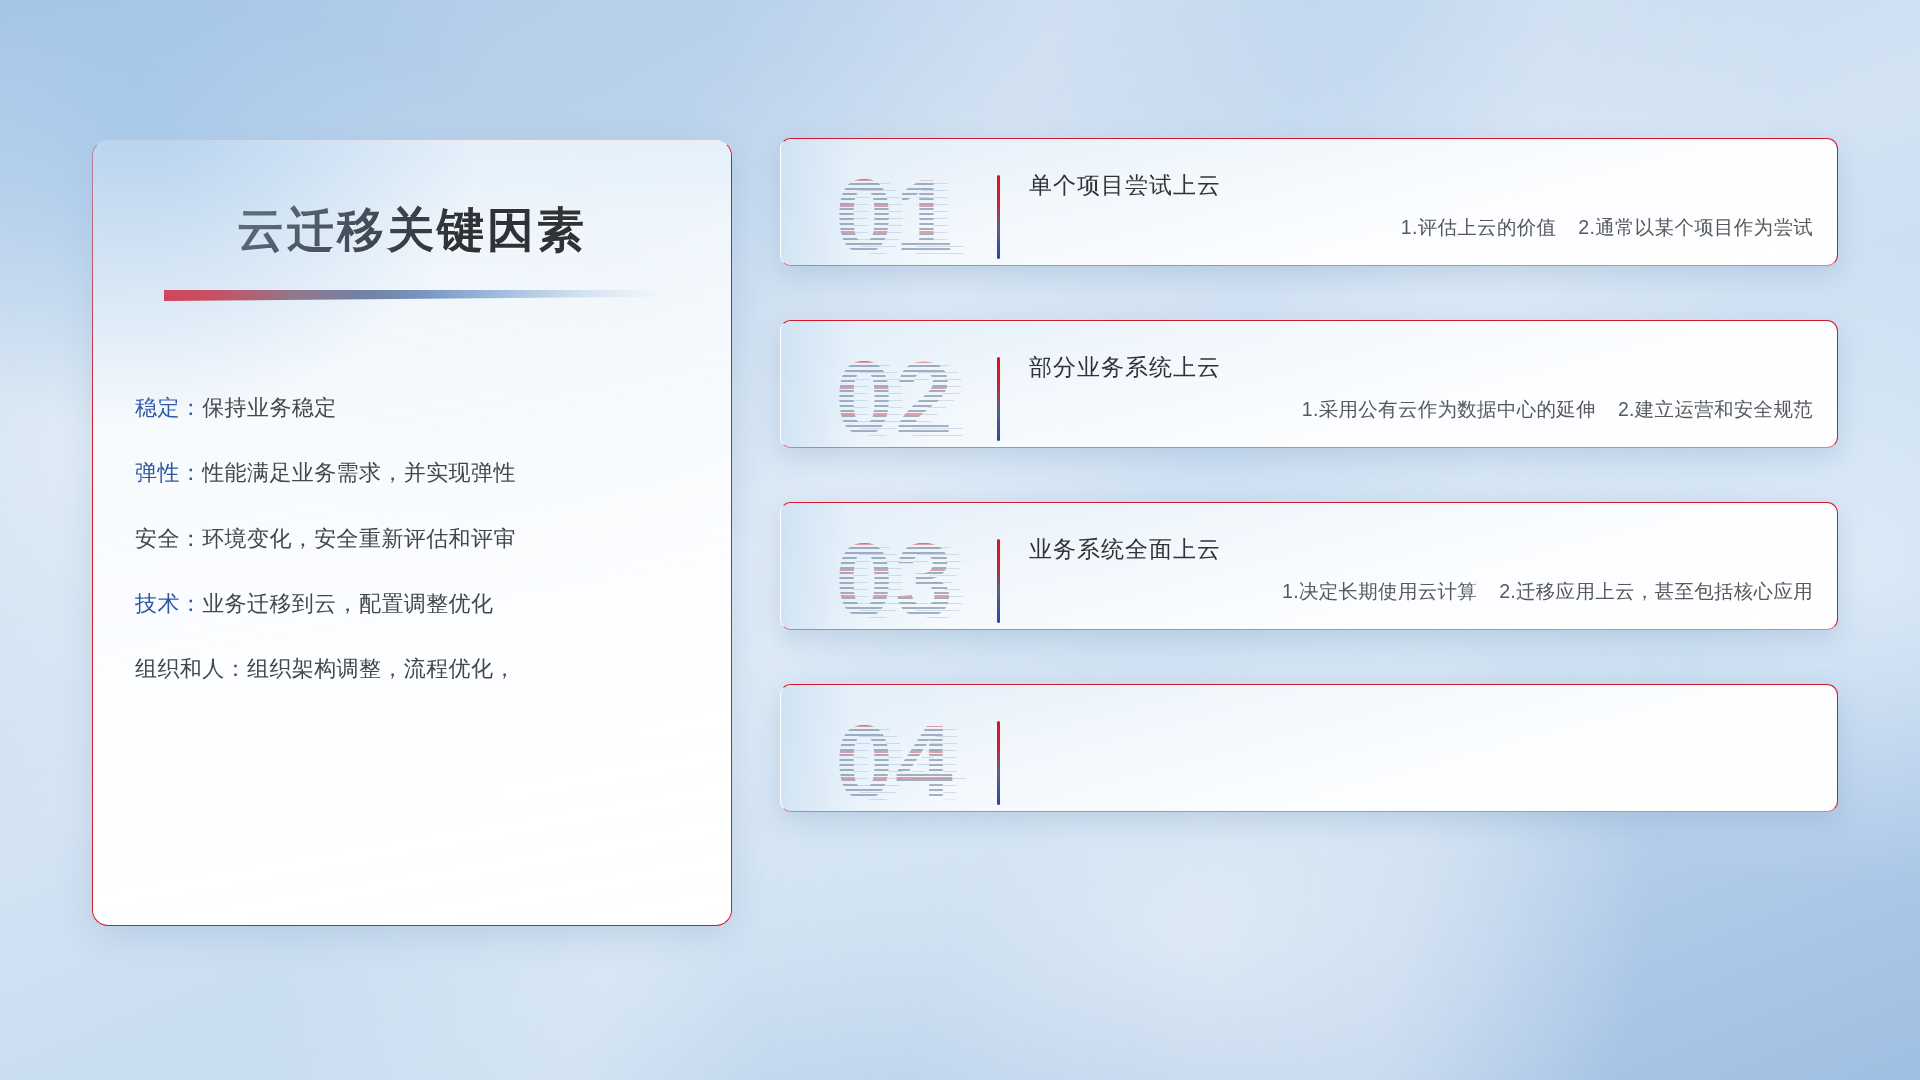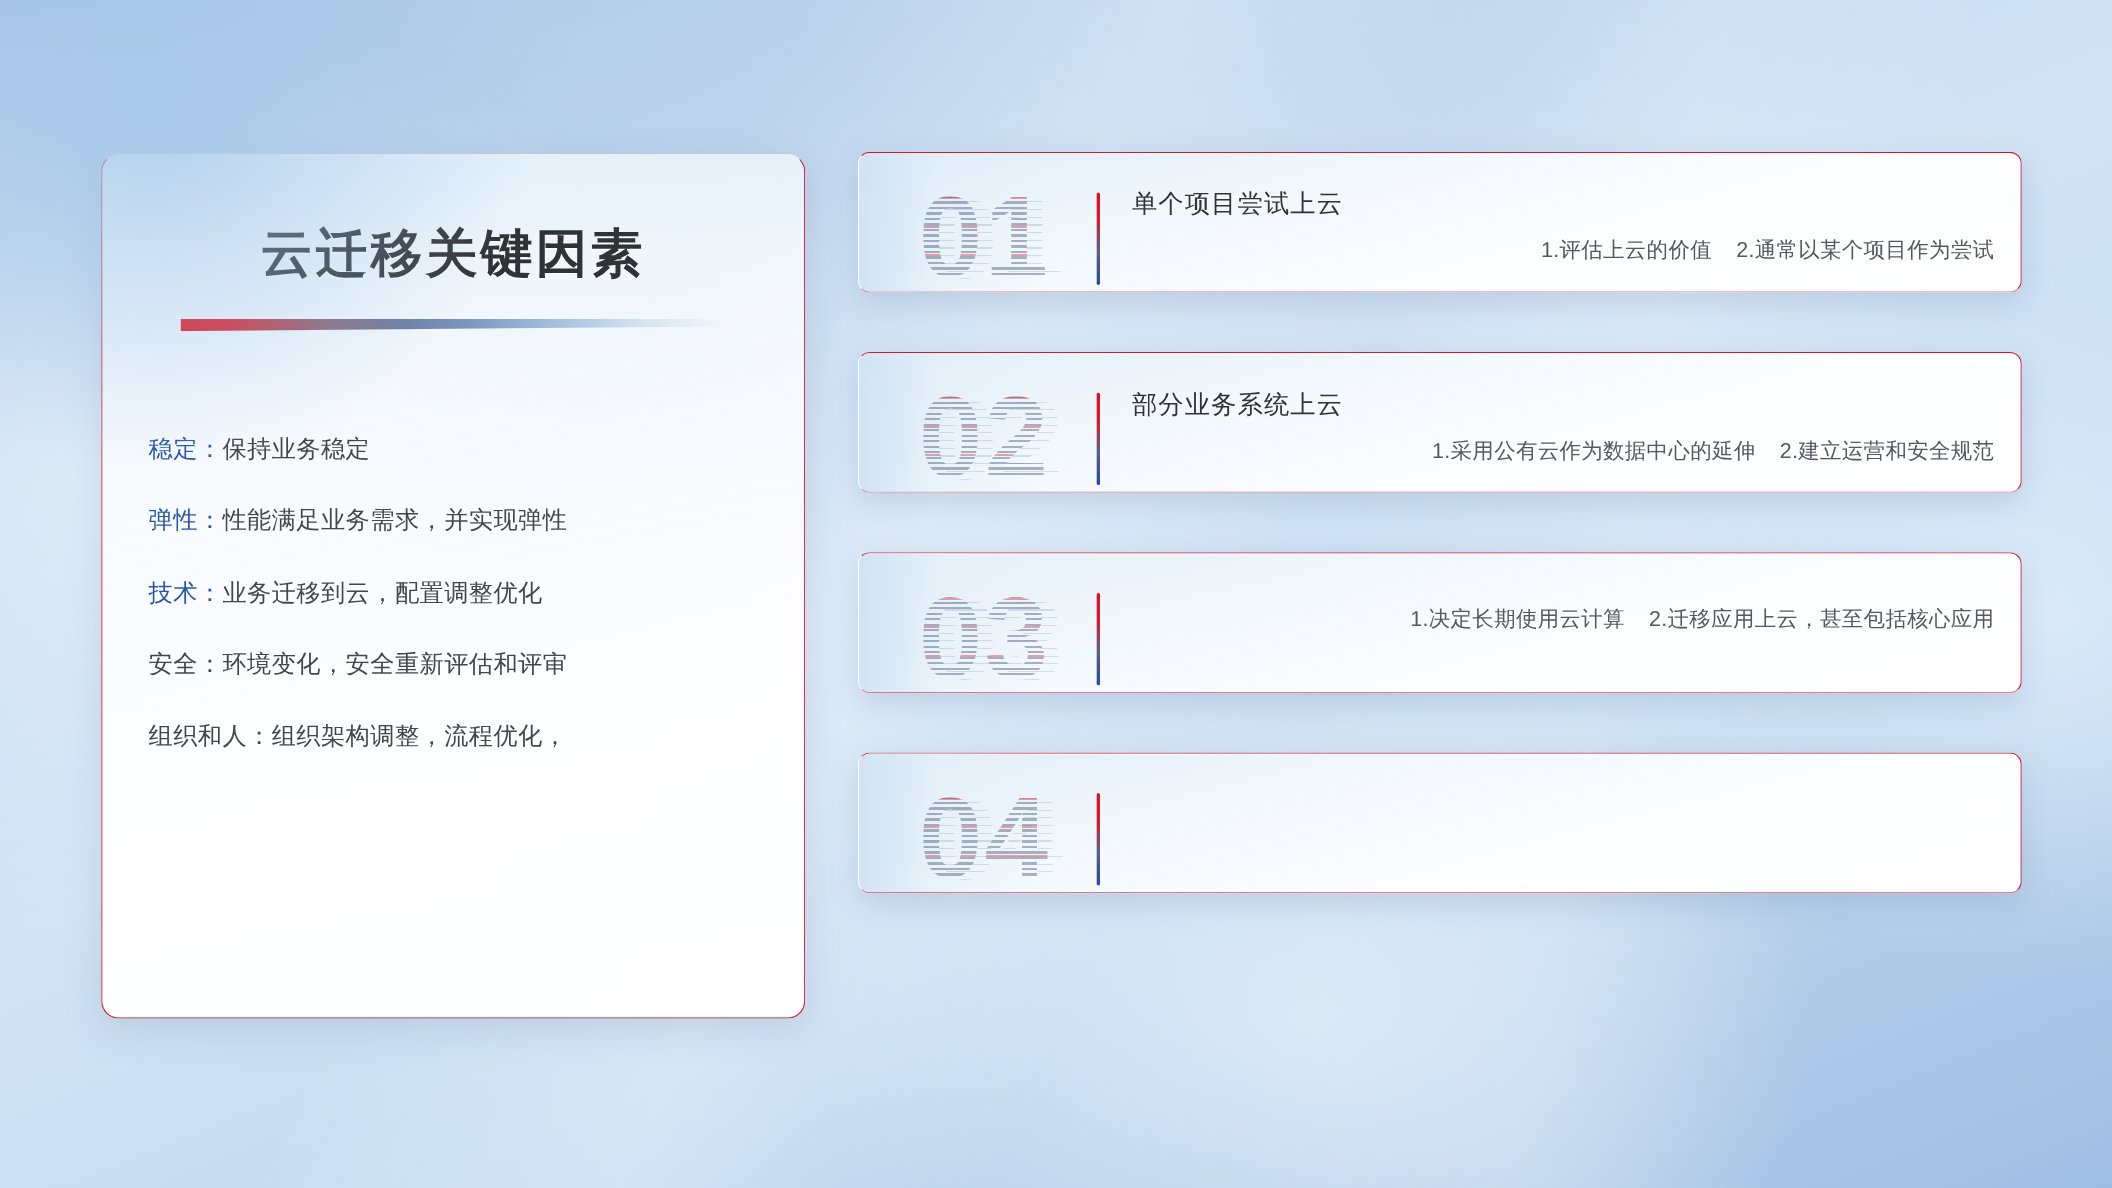--- a/index.html
+++ b/index.html
@@ -221,24 +221,24 @@
     <div id="title-rule"></div>
 
     <ul id="factor-list">
       <li>
         <span class="lbl accent">稳定：</span><span class="txt">保持业务稳定</span>
       </li>
       <li>
         <span class="lbl accent">弹性：</span><span class="txt">性能满足业务需求，并实现弹性</span>
       </li>
       <li>
+        <span class="lbl plain">安全：</span><span class="txt">环境变化，安全重新评估和评审</span>
+      </li>
+      <li>
         <span class="lbl accent">技术：</span><span class="txt">业务迁移到云，配置调整优化</span>
-      </li>
-      <li>
-        <span class="lbl plain">安全：</span><span class="txt">环境变化，安全重新评估和评审</span>
       </li>
       <li>
         <span class="lbl plain">组织和人：</span><span class="txt">组织架构调整，流程优化，</span>
       </li>
     </ul>
   </section>
 
   <section id="cards">
 
     <article class="card">
@@ -269,20 +269,21 @@
       </div>
     </article>
 
     <article class="card">
       <div class="leftfade"></div>
       <div class="numeral">03</div>
       <div class="numeral-red">03</div>
       <div class="numeral-skew">03</div>
       <div class="accent-bar"></div>
       <div class="body">
+        <div class="card-title">业务系统全面上云</div>
         <div class="card-sub">
           <span>1.决定长期使用云计算</span><span class="gap"></span><span>2.迁移应用上云，甚至包括核心应用</span>
         </div>
       </div>
     </article>
 
     <article class="card">
       <div class="leftfade"></div>
       <div class="numeral">04</div>
       <div class="numeral-red">04</div>

